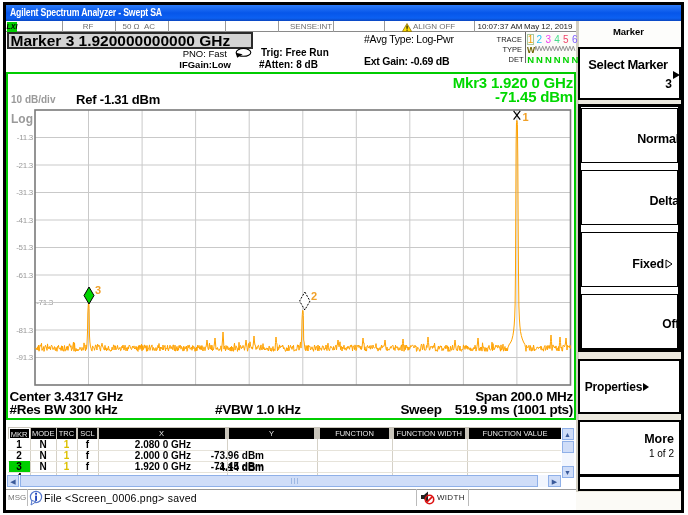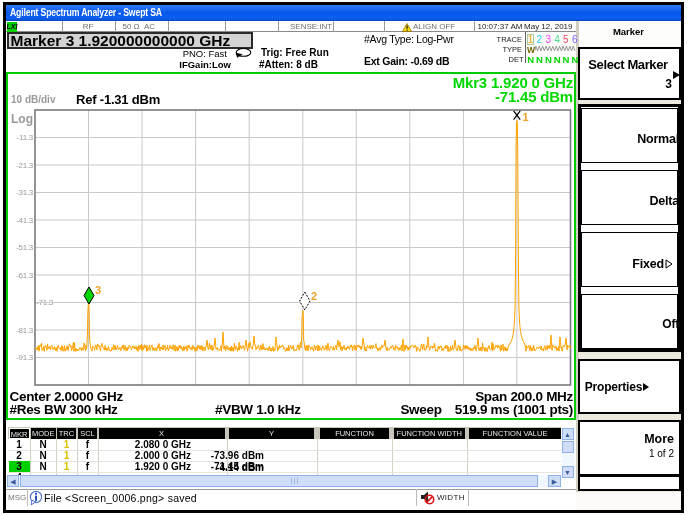--- a/index.html
+++ b/index.html
@@ -100,21 +100,21 @@
 <rect x="27" y="36" width="535.5" height="275" fill="none" stroke="#7a7a7a" stroke-width="1.6"></rect>
 <path d="M27.0,274.5 L27.5,273.9 L28.0,274.7 L28.5,274.2 L29.0,276.0 L29.5,272.8 L30.0,276.1 L30.5,271.1 L31.0,277.2 L31.5,274.9 L32.0,270.9 L32.5,271.2 L33.0,272.4 L33.5,269.2 L34.0,276.4 L34.5,275.0 L35.0,275.2 L35.5,272.6 L36.0,277.4 L36.5,275.5 L37.0,272.3 L37.5,271.3 L38.0,273.4 L38.5,273.4 L39.0,276.4 L39.5,269.9 L40.0,273.9 L40.5,273.4 L41.0,275.0 L41.5,272.6 L42.0,273.0 L42.5,275.8 L43.0,272.4 L43.5,271.2 L44.0,272.0 L44.5,273.8 L45.0,275.6 L45.5,275.0 L46.0,273.6 L46.5,272.6 L47.0,276.1 L47.5,276.6 L48.0,273.4 L48.5,275.0 L49.0,277.3 L49.5,272.5 L50.0,273.0 L50.5,271.3 L51.0,274.6 L51.5,274.8 L52.0,273.8 L52.5,274.0 L53.0,276.5 L53.5,271.8 L54.0,276.2 L54.5,272.1 L55.0,277.0 L55.5,277.1 L56.0,274.8 L56.5,271.5 L57.0,277.2 L57.5,275.5 L58.0,276.2 L58.5,272.7 L59.0,275.6 L59.5,272.3 L60.0,276.4 L60.5,272.6 L61.0,272.1 L61.5,269.8 L62.0,271.2 L62.5,273.2 L63.0,271.7 L63.5,276.7 L64.0,275.1 L64.5,274.7 L65.0,271.0 L65.5,268.0 L66.0,277.2 L66.5,268.8 L67.0,275.6 L67.5,277.4 L68.0,274.4 L68.5,276.7 L69.0,275.4 L69.5,276.8 L70.0,275.3 L70.5,276.5 L71.0,276.0 L71.5,274.6 L72.0,273.3 L72.5,274.8 L73.0,275.0 L73.5,276.6 L74.0,273.4 L74.5,274.6 L75.0,276.3 L75.5,275.8 L76.0,268.9 L76.5,272.3 L77.0,274.1 L77.5,276.9 L78.0,270.9 L78.5,275.3 L78.9,272 L79.5,258 L79.8,240 L80.1,233.5 L80.4,229.5 L80.8,229.5 L81.1,234.5 L81.5,262 L81.9,268 L82.4,272 L82.5,272.9 L83.0,274.1 L83.5,276.4 L84.0,277.1 L84.5,271.9 L85.0,272.6 L85.5,273.5 L86.0,274.1 L86.5,276.3 L87.0,273.8 L87.5,271.0 L88.0,271.1 L88.5,274.6 L89.0,276.0 L89.5,270.1 L90.0,271.0 L90.5,272.4 L91.0,271.1 L91.5,273.7 L92.0,275.1 L92.5,277.1 L93.0,272.1 L93.5,272.0 L94.0,269.2 L94.5,272.0 L95.0,273.1 L95.5,274.2 L96.0,275.8 L96.5,276.0 L97.0,271.4 L97.5,275.6 L98.0,273.8 L98.5,276.8 L99.0,274.6 L99.5,276.1 L100.0,273.9 L100.5,272.2 L101.0,276.2 L101.5,275.5 L102.0,276.7 L102.5,277.3 L103.0,276.0 L103.5,276.8 L104.0,273.1 L104.5,273.7 L105.0,275.9 L105.5,271.0 L106.0,271.2 L106.5,271.9 L107.0,276.0 L107.5,271.8 L108.0,275.6 L108.5,275.3 L109.0,274.1 L109.5,271.4 L110.0,274.3 L110.5,275.6 L111.0,274.3 L111.5,274.5 L112.0,273.3 L112.5,276.7 L113.0,276.4 L113.5,274.3 L114.0,272.1 L114.5,274.1 L115.0,271.0 L115.5,274.2 L116.0,276.1 L116.5,274.0 L117.0,271.2 L117.5,273.5 L118.0,276.9 L118.5,273.9 L119.0,273.7 L119.5,276.7 L120.0,272.9 L120.5,274.9 L121.0,271.7 L121.5,271.0 L122.0,272.3 L122.5,272.9 L123.0,274.9 L123.5,275.6 L124.0,274.2 L124.5,272.1 L125.0,273.7 L125.5,273.5 L126.0,271.9 L126.5,275.0 L127.0,274.3 L127.5,274.8 L128.0,272.3 L128.5,276.1 L129.0,272.9 L129.5,276.9 L130.0,277.4 L130.5,271.7 L131.0,275.6 L131.5,271.4 L132.0,273.6 L132.5,271.6 L133.0,275.3 L133.5,270.0 L134.0,276.8 L134.5,271.6 L135.0,275.8 L135.5,275.3 L136.0,271.3 L136.5,271.0 L137.0,274.2 L137.5,271.8 L138.0,272.1 L138.5,277.3 L139.0,271.4 L139.5,277.1 L140.0,275.8 L140.5,273.9 L141.0,273.6 L141.5,270.9 L142.0,276.4 L142.5,273.8 L143.0,273.5 L143.5,271.9 L144.0,270.9 L144.5,276.1 L145.0,276.5 L145.5,273.5 L146.0,274.1 L146.5,276.1 L147.0,276.8 L147.5,275.9 L148.0,273.5 L148.5,276.6 L149.0,275.9 L149.5,273.5 L150.0,271.3 L150.5,273.9 L151.0,269.5 L151.5,274.9 L152.0,277.0 L152.5,273.0 L153.0,274.6 L153.5,273.4 L154.0,275.0 L154.5,275.8 L155.0,271.0 L155.5,275.7 L156.0,273.5 L156.5,272.1 L157.0,271.4 L157.5,276.8 L158.0,274.2 L158.5,274.5 L159.0,275.0 L159.5,271.3 L160.0,275.8 L160.5,276.9 L161.0,273.9 L161.5,274.1 L162.0,271.2 L162.5,273.6 L163.0,274.7 L163.5,272.7 L164.0,274.5 L164.5,275.5 L165.0,270.9 L165.5,271.1 L166.0,275.8 L166.5,276.7 L167.0,271.1 L167.5,277.0 L168.0,276.8 L168.5,274.0 L169.0,272.4 L169.5,277.0 L170.0,273.9 L170.5,276.2 L171.0,271.6 L171.5,273.8 L172.0,271.1 L172.5,271.6 L173.0,275.2 L173.5,272.5 L174.0,273.6 L174.5,274.3 L175.0,277.1 L175.5,272.4 L176.0,276.7 L176.5,274.9 L177.0,272.6 L177.5,274.5 L178.0,275.0 L178.5,272.1 L179.0,277.3 L179.5,276.6 L180.0,271.2 L180.5,273.6 L181.0,271.5 L181.5,271.3 L182.0,275.3 L182.5,275.0 L183.0,274.0 L183.5,273.1 L184.0,276.3 L184.5,271.6 L185.0,274.9 L185.5,272.2 L186.0,272.5 L186.5,273.2 L187.0,277.3 L187.5,274.4 L188.0,276.9 L188.5,273.2 L189.0,276.6 L189.5,271.3 L190.0,274.0 L190.5,272.8 L191.0,271.3 L191.5,275.2 L192.0,272.8 L192.5,275.4 L193.0,271.7 L193.5,275.6 L194.0,271.6 L194.5,274.6 L195.0,277.0 L195.5,273.7 L196.0,272.8 L196.5,273.4 L197.0,276.7 L197.5,273.2 L198.0,273.2 L198.5,270.0 L199.0,266 L199.5,270.0 L200.0,274.5 L200.5,275.8 L201.0,272.7 L201.5,269.1 L202.0,274.5 L202.5,275.1 L203.0,271.2 L203.5,276.0 L204.0,271.3 L204.5,276.7 L205.0,275.0 L205.5,275.7 L206.0,272.4 L206.5,269.0 L207.0,264 L207.5,269.0 L208.0,275.2 L208.5,274.3 L209.0,275.5 L209.5,273.5 L210.0,275.2 L210.5,276.1 L211.0,276.7 L211.5,275.0 L212.0,275.5 L212.5,273.6 L213.0,271.8 L213.5,277.3 L214.0,271.9 L214.5,266.0 L215.0,258 L215.5,266.0 L216.0,275.1 L216.5,272.0 L217.0,273.8 L217.5,276.8 L218.0,271.5 L218.5,272.2 L219.0,275.5 L219.5,272.3 L220.0,272.7 L220.5,275.8 L221.0,274.4 L221.5,274.0 L222.0,276.7 L222.5,273.1 L223.0,277.1 L223.5,272.3 L224.0,277.1 L224.5,273.3 L225.0,274.2 L225.5,277.3 L226.0,272.4 L226.5,269.2 L227.0,276.1 L227.5,274.8 L228.0,271.8 L228.5,272.5 L229.0,274.2 L229.5,277.4 L230.0,274.3 L230.5,275.9 L231.0,268.3 L231.5,276.2 L232.0,272.6 L232.5,271.4 L233.0,273.9 L233.5,274.7 L234.0,272.8 L234.5,273.6 L235.0,271.4 L235.5,272.2 L236.0,274.3 L236.5,276.3 L237.0,272.9 L237.5,270.0 L238.0,266 L238.5,270.0 L239.0,273.4 L239.5,277.2 L240.0,275.1 L240.5,269.5 L241.0,272.4 L241.5,273.8 L242.0,267.8 L242.5,272.2 L243.0,272.7 L243.5,274.4 L244.0,273.0 L244.5,275.2 L245.0,272.1 L245.5,268.0 L246.0,262 L246.5,268.0 L247.0,271.4 L247.5,271.4 L248.0,275.5 L248.5,273.5 L249.0,274.7 L249.5,272.3 L250.0,271.6 L250.5,271.3 L251.0,273.6 L251.5,275.1 L252.0,276.2 L252.5,273.0 L253.0,270.9 L253.5,275.4 L254.0,276.0 L254.5,274.8 L255.0,269.6 L255.5,275.1 L256.0,273.3 L256.5,276.0 L257.0,274.8 L257.5,275.9 L258.0,274.4 L258.5,274.1 L259.0,275.5 L259.5,274.2 L260.0,276.3 L260.5,277.0 L261.0,272.1 L261.5,272.4 L262.0,275.4 L262.5,276.9 L263.0,273.9 L263.5,277.2 L264.0,276.8 L264.5,274.5 L265.0,272.5 L265.5,277.3 L266.0,274.8 L266.5,276.2 L267.0,276.7 L267.5,268.5 L268.0,263 L268.5,268.5 L269.0,270.0 L269.5,277.0 L270.0,272.8 L270.5,275.7 L271.0,274.7 L271.5,270.9 L272.0,273.9 L272.5,273.4 L273.0,271.9 L273.5,272.5 L274.0,273.0 L274.5,271.0 L275.0,271.8 L275.5,274.8 L276.0,273.5 L276.5,275.3 L277.0,275.8 L277.5,277.4 L278.0,276.4 L278.5,273.7 L279.0,276.8 L279.5,274.3 L280.0,276.8 L280.5,271.2 L281.0,276.7 L281.5,274.7 L282.0,272.8 L282.5,271.3 L283.0,273.7 L283.5,273.4 L284.0,275.4 L284.5,272.4 L285.0,273.4 L285.5,271.3 L286.0,277.2 L286.5,276.5 L287.0,276.1 L287.5,275.7 L288.0,276.8 L288.5,276.0 L289.0,274.3 L289.5,270.8 L290.0,272.8 L290.5,271.2 L291.0,276.2 L291.5,273.2 L292.0,271.1 L292.5,268.1 L293.0,274.1 L293.1,272 L293.7,262 L294.0,246 L294.3,240.5 L294.6,236.5 L295.0,236.5 L295.3,241.5 L295.7,266 L296.1,268 L296.6,272 L297.0,275.0 L297.5,276.6 L298.0,271.5 L298.5,272.9 L299.0,276.5 L299.5,271.7 L300.0,277.0 L300.5,271.3 L301.0,272.8 L301.5,272.1 L302.0,272.4 L302.5,276.0 L303.0,275.2 L303.5,274.7 L304.0,272.8 L304.5,275.2 L305.0,275.0 L305.5,277.3 L306.0,274.3 L306.5,271.1 L307.0,272.7 L307.5,276.1 L308.0,272.7 L308.5,272.4 L309.0,274.4 L309.5,276.7 L310.0,271.0 L310.5,275.8 L311.0,276.9 L311.5,272.0 L312.0,275.1 L312.5,275.1 L313.0,274.2 L313.5,276.4 L314.0,274.2 L314.5,271.9 L315.0,271.9 L315.5,272.4 L316.0,275.9 L316.5,276.0 L317.0,274.0 L317.5,274.6 L318.0,271.0 L318.5,275.5 L319.0,276.6 L319.5,271.8 L320.0,269.2 L320.5,273.7 L321.0,276.1 L321.5,276.8 L322.0,274.4 L322.5,272.4 L323.0,272.9 L323.5,272.9 L324.0,274.3 L324.5,274.7 L325.0,276.2 L325.5,272.5 L326.0,275.4 L326.5,276.0 L327.0,273.5 L327.5,272.2 L328.0,271.1 L328.5,275.8 L329.0,271.8 L329.5,270.0 L330.0,266 L330.5,270.0 L331.0,272.8 L331.5,271.3 L332.0,267.8 L332.5,275.6 L333.0,272.5 L333.5,272.4 L334.0,277.0 L334.5,273.0 L335.0,274.8 L335.5,273.5 L336.0,271.2 L336.5,275.4 L337.0,274.7 L337.5,273.9 L338.0,276.4 L338.5,276.0 L339.0,273.1 L339.5,274.4 L340.0,272.1 L340.5,273.9 L341.0,273.8 L341.5,275.3 L342.0,272.2 L342.5,271.3 L343.0,273.2 L343.5,270.9 L344.0,272.5 L344.5,276.9 L345.0,272.6 L345.5,271.8 L346.0,273.2 L346.5,275.6 L347.0,270.9 L347.5,273.3 L348.0,276.6 L348.5,275.9 L349.0,271.2 L349.5,272.4 L350.0,271.8 L350.5,271.0 L351.0,273.6 L351.5,271.7 L352.0,272.5 L352.5,275.2 L353.0,272.2 L353.5,275.5 L354.0,273.4 L354.5,269.0 L355.0,264 L355.5,269.0 L356.0,268.8 L356.5,276.1 L357.0,272.8 L357.5,276.9 L358.0,275.3 L358.5,277.1 L359.0,272.3 L359.5,271.4 L360.0,273.4 L360.5,273.3 L361.0,274.1 L361.5,271.8 L362.0,273.9 L362.5,275.2 L363.0,271.4 L363.5,273.6 L364.0,274.6 L364.5,274.5 L365.0,271.0 L365.5,273.2 L366.0,273.5 L366.5,274.1 L367.0,273.9 L367.5,272.5 L368.0,269.6 L368.5,274.5 L369.0,275.2 L369.5,273.9 L370.0,277.1 L370.5,274.6 L371.0,275.9 L371.5,274.9 L372.0,273.5 L372.5,276.3 L373.0,273.3 L373.5,271.1 L374.0,274.1 L374.5,273.2 L375.0,271.8 L375.5,272.3 L376.0,272.3 L376.5,270.0 L377.0,266 L377.5,270.0 L378.0,274.9 L378.5,276.3 L379.0,273.0 L379.5,276.6 L380.0,275.5 L380.5,275.3 L381.0,276.2 L381.5,274.9 L382.0,274.5 L382.5,272.7 L383.0,274.3 L383.5,272.4 L384.0,272.0 L384.5,271.6 L385.0,271.3 L385.5,275.5 L386.0,273.8 L386.5,274.0 L387.0,276.5 L387.5,271.2 L388.0,274.1 L388.5,273.4 L389.0,272.5 L389.5,273.0 L390.0,275.8 L390.5,276.3 L391.0,273.6 L391.5,274.9 L392.0,276.1 L392.5,273.3 L393.0,272.3 L393.5,270.9 L394.0,277.0 L394.5,269.5 L395.0,265 L395.5,269.5 L396.0,277.3 L396.5,275.5 L397.0,271.1 L397.5,275.6 L398.0,271.6 L398.5,271.0 L399.0,274.0 L399.5,272.8 L400.0,276.3 L400.5,273.4 L401.0,275.9 L401.5,273.4 L402.0,274.4 L402.5,271.8 L403.0,271.5 L403.5,272.5 L404.0,271.6 L404.5,270.9 L405.0,271.7 L405.5,272.6 L406.0,274.0 L406.5,272.5 L407.0,271.2 L407.5,272.8 L408.0,272.0 L408.5,277.4 L409.0,276.5 L409.5,273.5 L410.0,273.4 L410.5,274.4 L411.0,274.9 L411.5,277.0 L412.0,277.4 L412.5,276.3 L413.0,272.0 L413.5,270.0 L414.0,271.3 L414.5,275.8 L415.0,274.2 L415.5,269.9 L416.0,270.9 L416.5,276.1 L417.0,275.7 L417.5,276.1 L418.0,275.9 L418.5,271.5 L419.0,273.5 L419.5,268.5 L420.0,263 L420.5,268.5 L421.0,273.2 L421.5,276.2 L422.0,275.0 L422.5,272.6 L423.0,272.9 L423.5,273.0 L424.0,272.2 L424.5,274.4 L425.0,272.0 L425.5,271.7 L426.0,273.6 L426.5,269.1 L427.0,272.9 L427.5,277.1 L428.0,276.6 L428.5,275.8 L429.0,277.3 L429.5,277.2 L430.0,273.5 L430.5,272.0 L431.0,275.3 L431.5,272.9 L432.0,273.2 L432.5,271.8 L433.0,273.3 L433.5,272.2 L434.0,276.7 L434.5,274.9 L435.0,274.5 L435.5,276.3 L436.0,273.8 L436.5,273.6 L437.0,272.3 L437.5,274.6 L438.0,271.0 L438.5,273.7 L439.0,274.7 L439.5,271.8 L440.0,277.4 L440.5,272.9 L441.0,277.3 L441.5,276.5 L442.0,277.3 L442.5,272.3 L443.0,275.1 L443.5,276.3 L444.0,274.2 L444.5,271.2 L445.0,275.5 L445.5,276.1 L446.0,274.3 L446.5,270.0 L447.0,266 L447.5,270.0 L448.0,274.0 L448.5,276.1 L449.0,275.9 L449.5,276.8 L450.0,271.8 L450.5,271.5 L451.0,273.1 L451.5,276.3 L452.0,272.0 L452.5,276.4 L453.0,276.8 L453.5,277.3 L454.0,275.0 L454.5,275.6 L455.0,275.2 L455.5,270.9 L456.0,272.9 L456.5,272.6 L457.0,275.4 L457.5,271.6 L458.0,273.9 L458.5,271.6 L459.0,274.8 L459.5,272.1 L460.0,275.4 L460.5,273.2 L461.0,273.5 L461.5,275.0 L462.0,276.2 L462.5,273.8 L463.0,277.0 L463.5,275.4 L464.0,274.6 L464.5,276.6 L465.0,276.4 L465.5,273.8 L466.0,273.4 L466.5,274.8 L467.0,271.2 L467.5,272.7 L468.0,277.1 L468.5,275.4 L469.0,272.4 L469.5,269.0 L470.0,264 L470.5,269.0 L471.0,276.4 L471.5,274.4 L472.0,276.7 L472.5,273.2 L473.0,275.6 L473.5,273.1 L474.0,277.1 L474.5,268.8 L475.0,273.2 L475.5,272.9 L476.0,274.8 L476.5,277.2 L477.0,273.4 L477.5,275.1 L478.0,277.4 L478.5,273.9 L479.0,275.1 L479.5,277.3 L480.0,273.2 L480.5,273.4 L481.0,271.4 L481.5,275.1 L482.0,275.7 L482.5,276.2 L483.0,275.9 L483.5,273.9 L484.0,268.2 L484.5,276.7 L485.0,269.6 L485.5,274.3 L486.0,276.0 L486.5,274.1 L487.0,274.5 L487.5,271.4 L488.0,272.7 L488.5,272.4 L489.0,271.2 L489.5,273.8 L490.0,273.8 L490.5,271.5 L491.0,271.8 L491.5,274.3 L492.0,274.8 L492.5,277.2 L493.0,270.9 L493.5,276.2 L494.0,275.5 L494.5,274.3 L495.0,270.2 L495.5,277.2 L496.0,276.4 L496.5,273.5 L497.0,272.5 L497.5,276.9 L498.0,274.0 L498.5,276.7 L499.0,274.5 L499.5,276.8 L500.0,272.8 L500.5,272.5 L500.9,271 L502.9,268 L503.9,265.5 L504.9,261.5 L505.6,257 L506.2,251 L506.7,243 L507.1,230 L507.5,195 L507.8,130 L508.1,70 L508.5,48.5 L508.8,46.5 L509.0,46.5 L509.4,50.5 L509.8,85 L510.1,140 L510.5,200 L510.9,232 L511.4,245 L511.9,252 L512.5,257.5 L513.3,261.5 L514.3,265 L515.5,268 L516.9,270.5 L517.5,273.6 L518.0,277.3 L518.5,271.3 L519.0,273.7 L519.5,273.3 L520.0,273.7 L520.5,272.9 L521.0,271.3 L521.5,276.3 L522.0,274.4 L522.5,271.6 L523.0,277.1 L523.5,276.9 L524.0,273.5 L524.5,276.3 L525.0,276.6 L525.5,271.0 L526.0,273.3 L526.5,276.9 L527.0,275.4 L527.5,275.9 L528.0,275.7 L528.5,274.7 L529.0,273.1 L529.5,273.1 L530.0,274.2 L530.5,274.6 L531.0,273.2 L531.5,274.0 L532.0,273.0 L532.5,272.3 L533.0,275.6 L533.5,272.5 L534.0,276.2 L534.5,275.5 L535.0,274.9 L535.5,277.2 L536.0,273.8 L536.5,272.3 L537.0,271.5 L537.5,276.4 L538.0,275.4 L538.5,274.4 L539.0,271.8 L539.5,275.8 L540.0,271.4 L540.5,272.2 L541.0,274.3 L541.5,271.6 L542.0,274.6 L542.5,267.5 L543.0,261 L543.5,267.5 L544.0,276.5 L544.5,272.5 L545.0,270.9 L545.5,272.5 L546.0,272.5 L546.5,274.0 L547.0,272.7 L547.5,274.2 L548.0,271.9 L548.5,276.4 L549.0,274.4 L549.5,274.3 L550.0,276.9 L550.5,272.5 L551.0,277.0 L551.5,268.5 L552.0,263 L552.5,268.5 L553.0,274.1 L553.5,273.1 L554.0,277.1 L554.5,277.0 L555.0,271.3 L555.5,271.5 L556.0,271.6 L556.5,272.8 L557.0,271.2 L557.5,269.0 L558.0,264 L558.5,269.0 L559.0,276.0 L559.5,271.3 L560.0,272.0 L560.5,273.1 L561.0,272.1 L561.5,273.6 L562.0,271.3 L562.5,274.5" fill="none" stroke="#ffa200" stroke-width="1"></path>
 <polygon points="81,213 86,221.5 81,230 76,221.5" fill="#00d400" stroke="#000" stroke-width="1"></polygon>
 <text x="87" y="220" font-size="11" font-weight="bold" fill="#f0a028" font-family="Liberation Sans, sans-serif">3</text>
 <polygon points="296.8,218 302,227 296.8,236 291.6,227" fill="#fff" stroke="#000" stroke-width="1" stroke-dasharray="2,1.4"></polygon>
 <text x="303" y="226" font-size="11" font-weight="bold" fill="#f0a028" font-family="Liberation Sans, sans-serif">2</text>
 <line x1="505.6" y1="36.8" x2="512.2" y2="45.6" stroke="#000" stroke-width="1.2"></line>
 <line x1="512.2" y1="36.8" x2="505.6" y2="45.6" stroke="#000" stroke-width="1.2"></line>
 <text x="514.5" y="47" font-size="11" font-weight="bold" fill="#f0a028" font-family="Liberation Sans, sans-serif">1</text>
 </svg>
-<div style="position:absolute;left:9.5px;top:388.5px;color:#000;font-weight:bold;font-size:13.5px;white-space:nowrap;letter-spacing:-0.3px;">Center 2.0000 GHz</div>
+<div style="position:absolute;left:9.5px;top:388.5px;color:#000;font-weight:bold;font-size:13.5px;white-space:nowrap;letter-spacing:-0.3px;">Center 3.4317 GHz</div>
 <div style="position:absolute;left:373px;top:388.5px;width:200px;text-align:right;color:#000;font-weight:bold;font-size:13.5px;white-space:nowrap;letter-spacing:-0.3px;">Span 200.0 MHz</div>
 <div style="position:absolute;left:9.5px;top:402px;color:#000;font-weight:bold;font-size:13.5px;white-space:nowrap;letter-spacing:-0.3px;">#Res BW 300 kHz</div>
 <div style="position:absolute;left:215px;top:402px;color:#000;font-weight:bold;font-size:13.5px;white-space:nowrap;letter-spacing:-0.3px;">#VBW 1.0 kHz</div>
 <div style="position:absolute;left:373px;top:402px;width:200px;text-align:right;color:#000;font-weight:bold;font-size:13.5px;white-space:nowrap;letter-spacing:-0.3px;">Sweep 519.9 ms (1001 pts)</div>
 <div style="position:absolute;left:8px;top:427px;width:553px;height:12px;background:#c9c5bb"></div>
 <div style="position:absolute;left:8.5px;top:427.5px;width:21px;height:11.5px;background:#000;color:#e8e8e8;font-size:7.5px;text-align:center;line-height:11px;border:1px solid #fff;white-space:nowrap;overflow:hidden">MKR</div>
 <div style="position:absolute;left:31px;top:427.5px;width:24.5px;height:11.5px;background:#000;color:#e8e8e8;font-size:7.5px;text-align:center;line-height:11px;white-space:nowrap;overflow:hidden">MODE</div>
 <div style="position:absolute;left:57px;top:427.5px;width:19px;height:11.5px;background:#000;color:#e8e8e8;font-size:7.5px;text-align:center;line-height:11px;white-space:nowrap;overflow:hidden">TRC</div>
 <div style="position:absolute;left:78px;top:427.5px;width:19px;height:11.5px;background:#000;color:#e8e8e8;font-size:7.5px;text-align:center;line-height:11px;white-space:nowrap;overflow:hidden">SCL</div>
 <div style="position:absolute;left:98.5px;top:427.5px;width:126px;height:11.5px;background:#000;color:#e8e8e8;font-size:7.5px;text-align:center;line-height:11px;white-space:nowrap;overflow:hidden">X</div>

